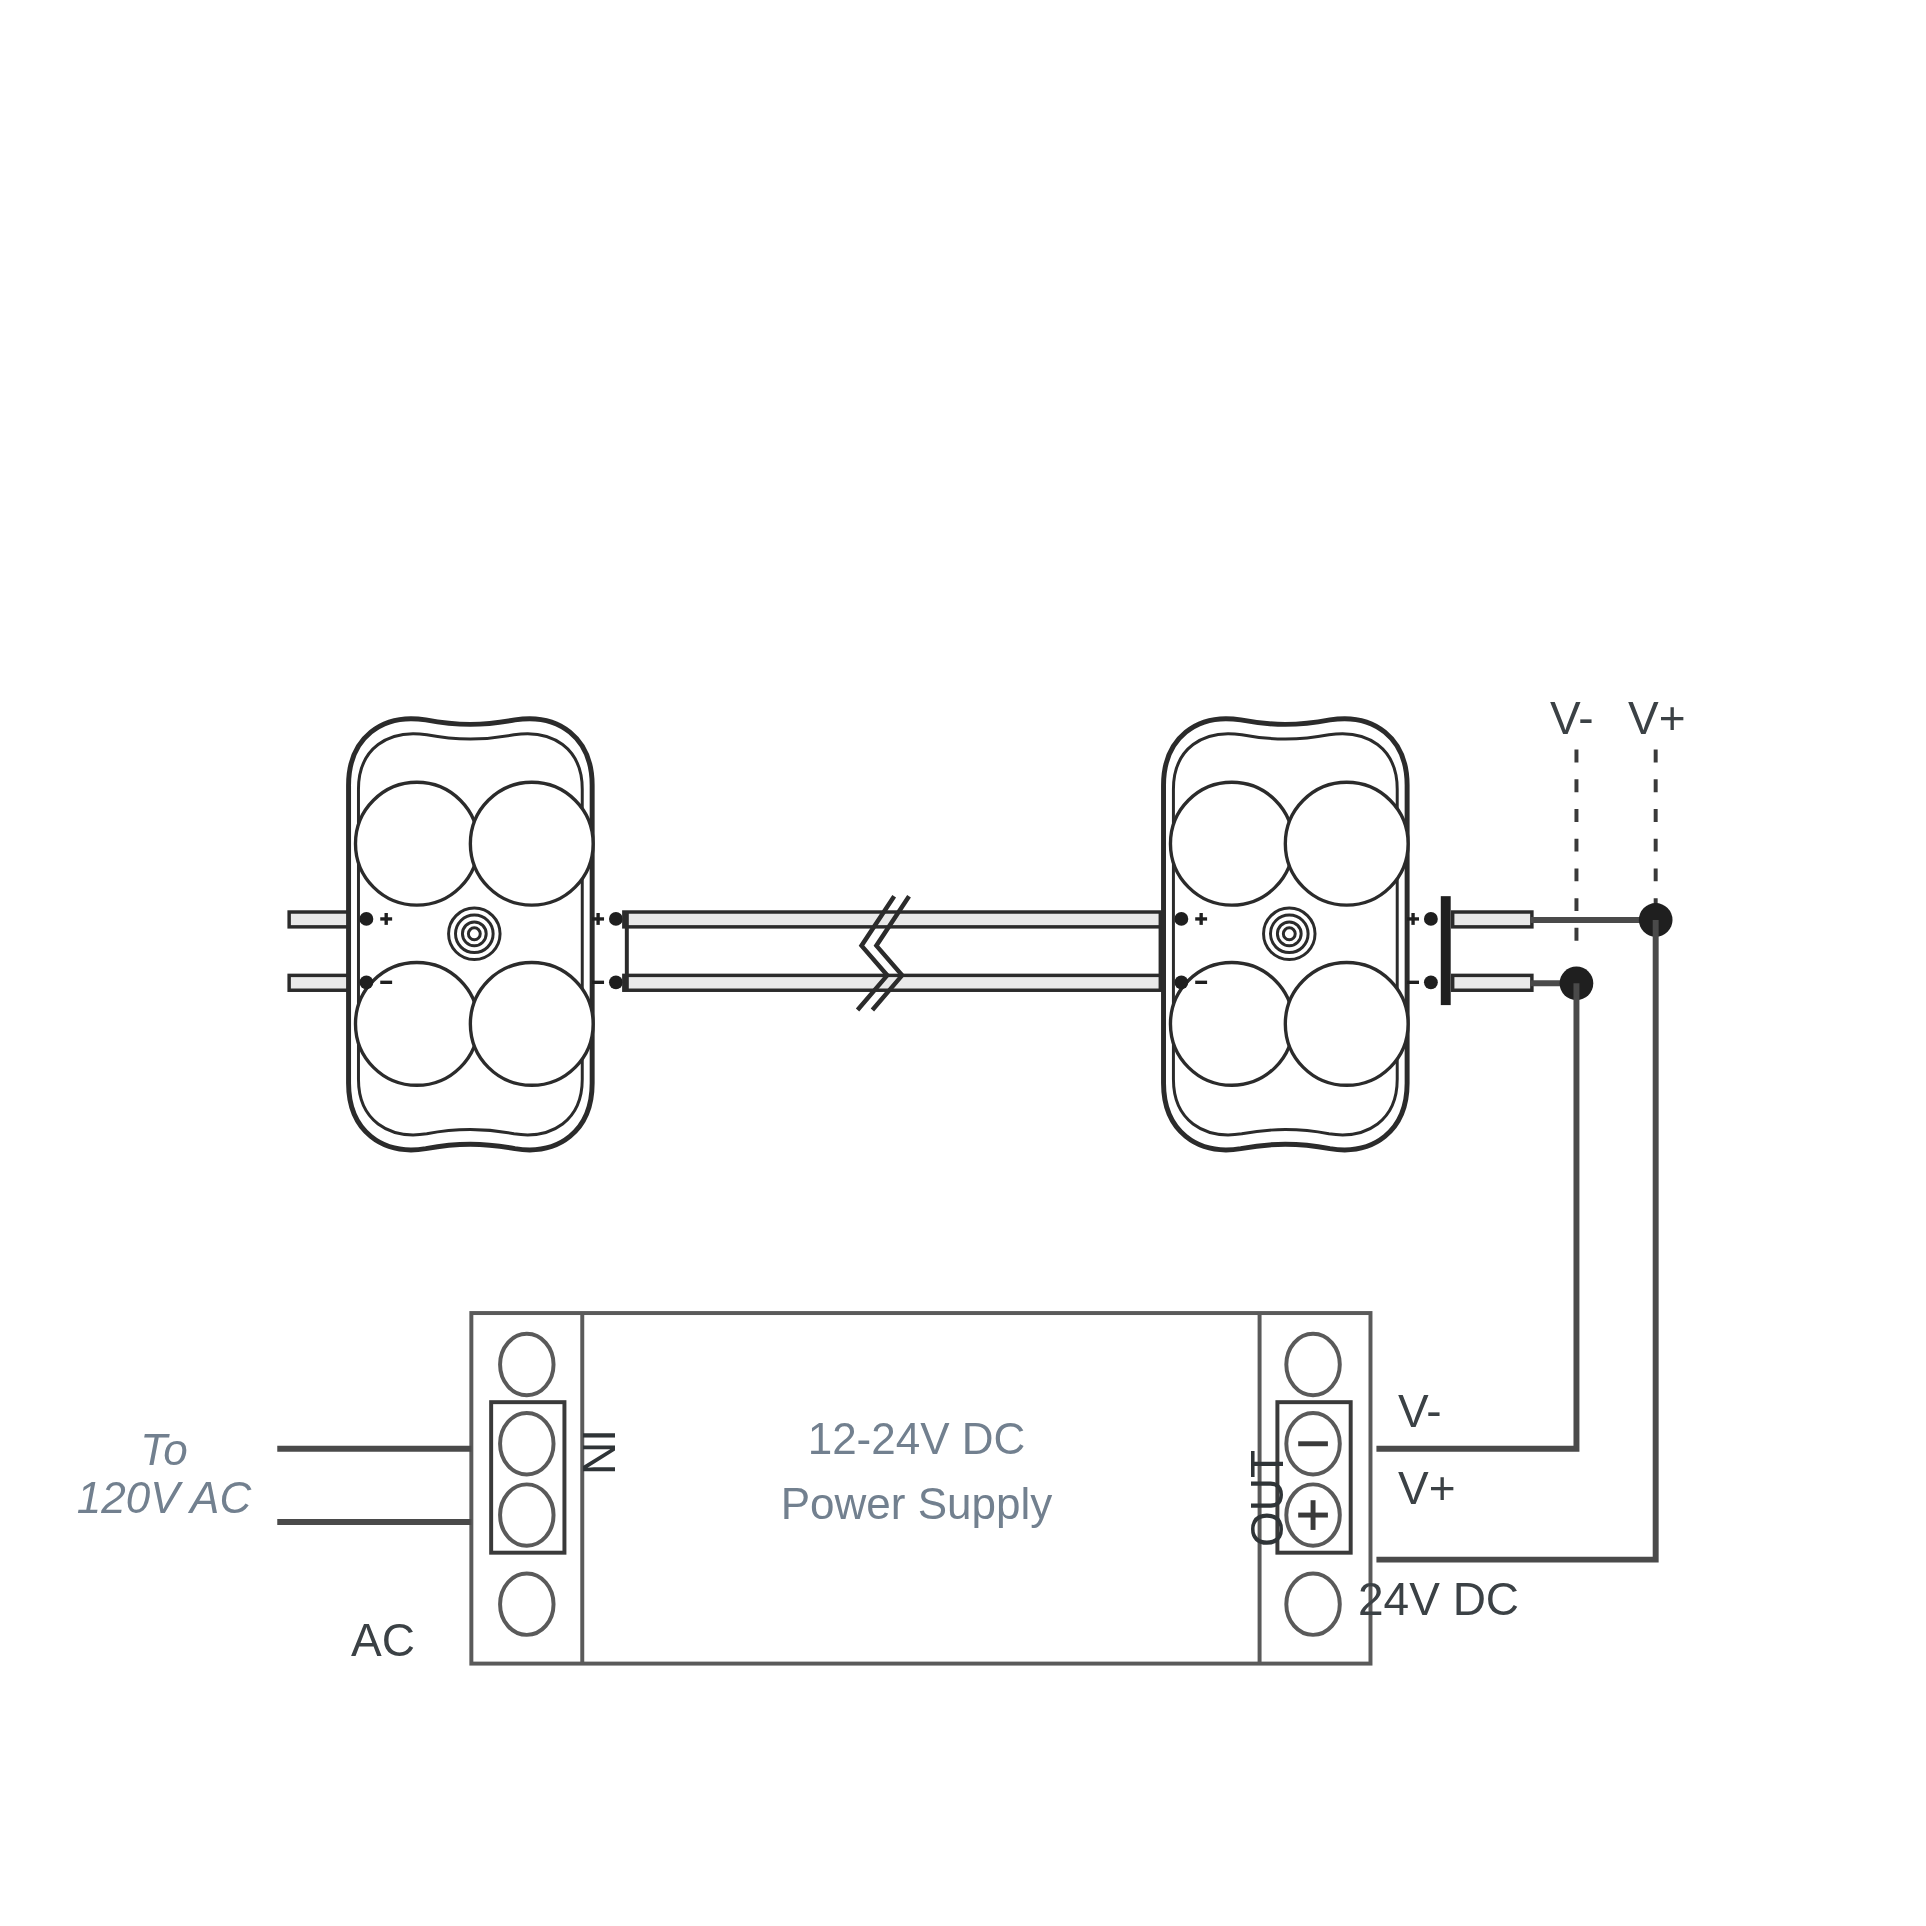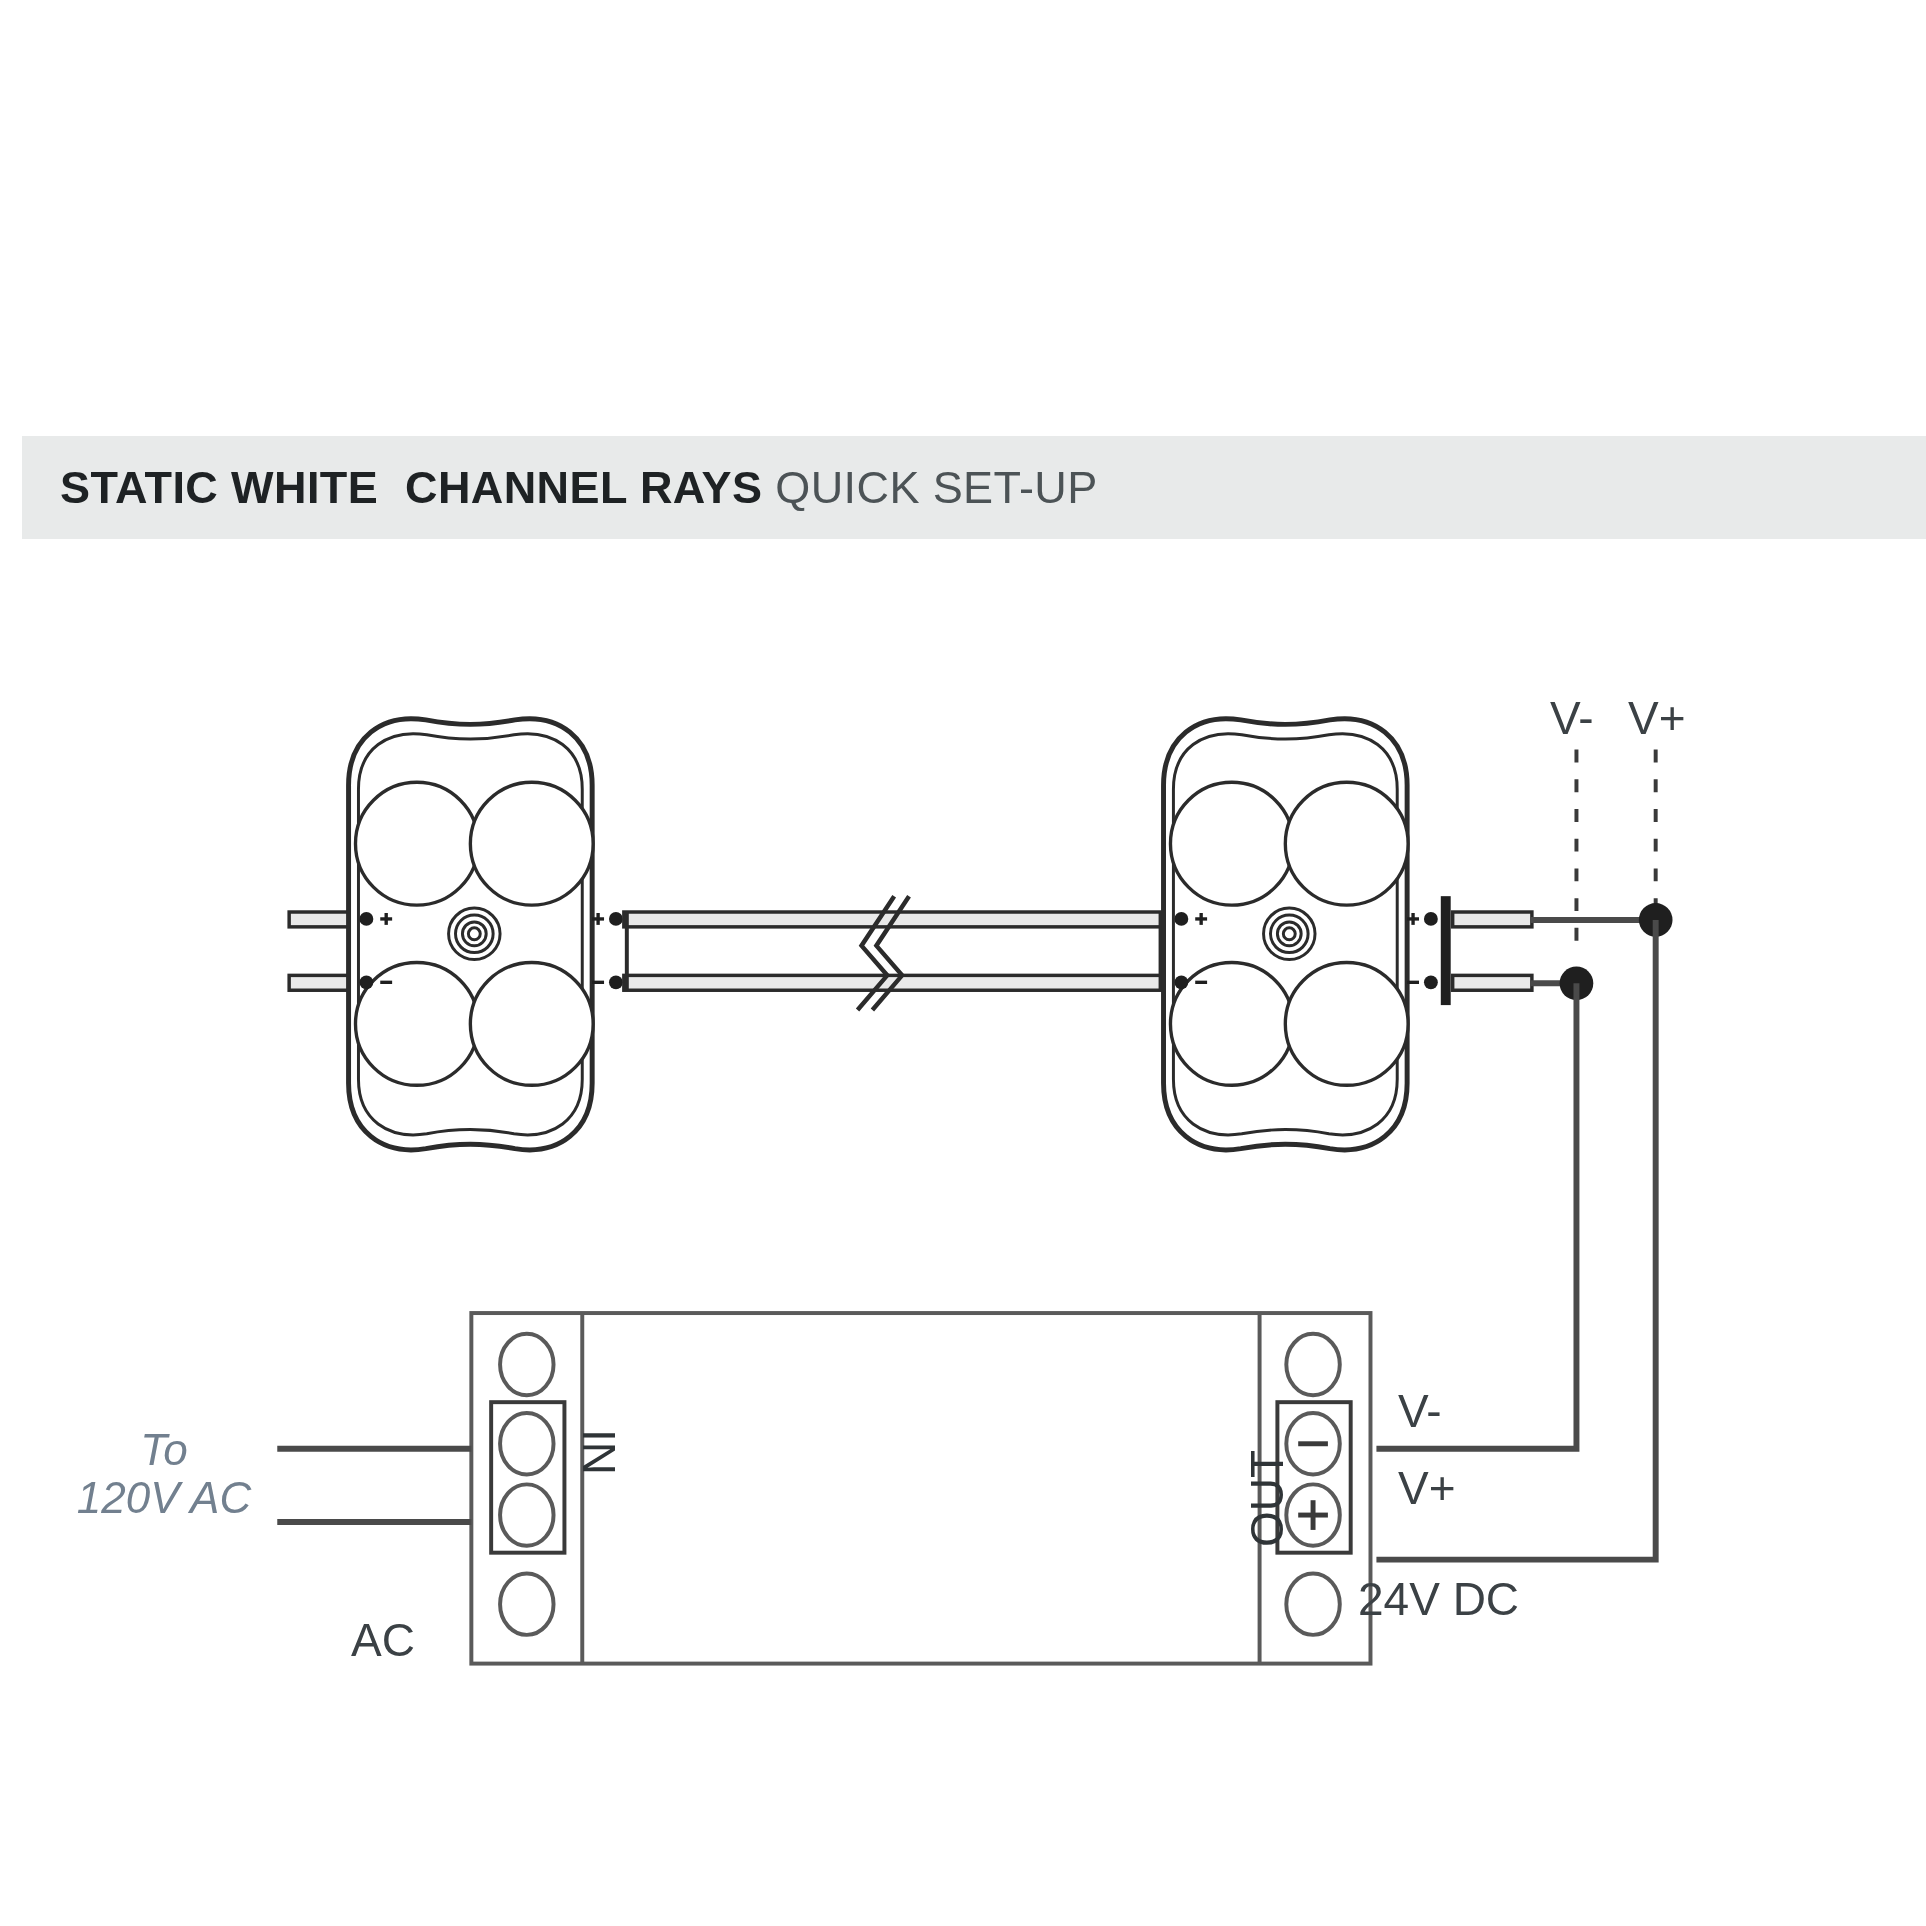--- a/index.html
+++ b/index.html
@@ -110,27 +110,20 @@
     font-size: 44px;
     text-align: center;
     line-height: 1.08;
   }
 </style>
 </head>
 <body>
 
 <div id="page">
 
-  <div class="header-band">
-    <div class="header-title">
-      <span class="ht-bold">STATIC WHITE</span><span class="ht-gap"></span>
-      <span class="ht-bold">CHANNEL RAYS</span>
-      <span class="ht-light">QUICK SET-UP</span>
-    </div>
-  </div>
 
 
   <svg id="diagram-svg" viewBox="0 0 1946 1946">
 
     <g>
 
       <g>
         <rect x="292" y="921" width="68" height="15" fill="#e9e9e9" stroke="#2b2b2b" stroke-width="3.5"></rect>
         <rect x="292" y="985" width="68" height="15" fill="#e9e9e9" stroke="#2b2b2b" stroke-width="3.5"></rect>
       </g>
@@ -305,20 +298,24 @@
       </g>
     </g>
 
     <g>
       <line x1="280" y1="1463" x2="476" y2="1463" stroke="#4a4a4a" stroke-width="6"></line>
       <line x1="280" y1="1537" x2="476" y2="1537" stroke="#4a4a4a" stroke-width="6"></line>
     </g>
 
   </svg>
 
+  <div class="lbl lbl-ps" style="left:669px; top:1414px; width:495px;">
+    <div>12-24V DC</div>
+    <div style="margin-top:16px;">Power Supply</div>
+  </div>
 
   <div class="vert-label" style="left:626px; top:1429px; transform: rotate(90deg);">IN</div>
 
   <div class="vert-label" style="left:1240px; top:1547px; transform: rotate(-90deg);">OUT</div>
 
   <div class="to120" style="left:40px; top:1426px; width:248px;font-style:italic;">
     <div>To</div>
     <div>120V AC</div>
   </div>
 

